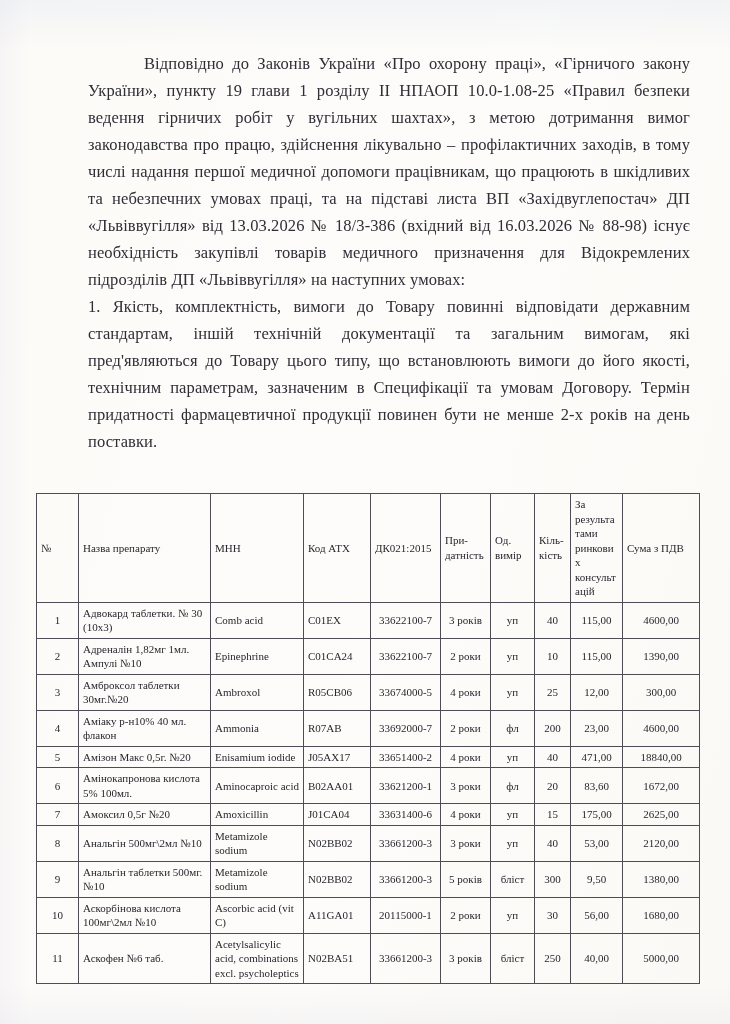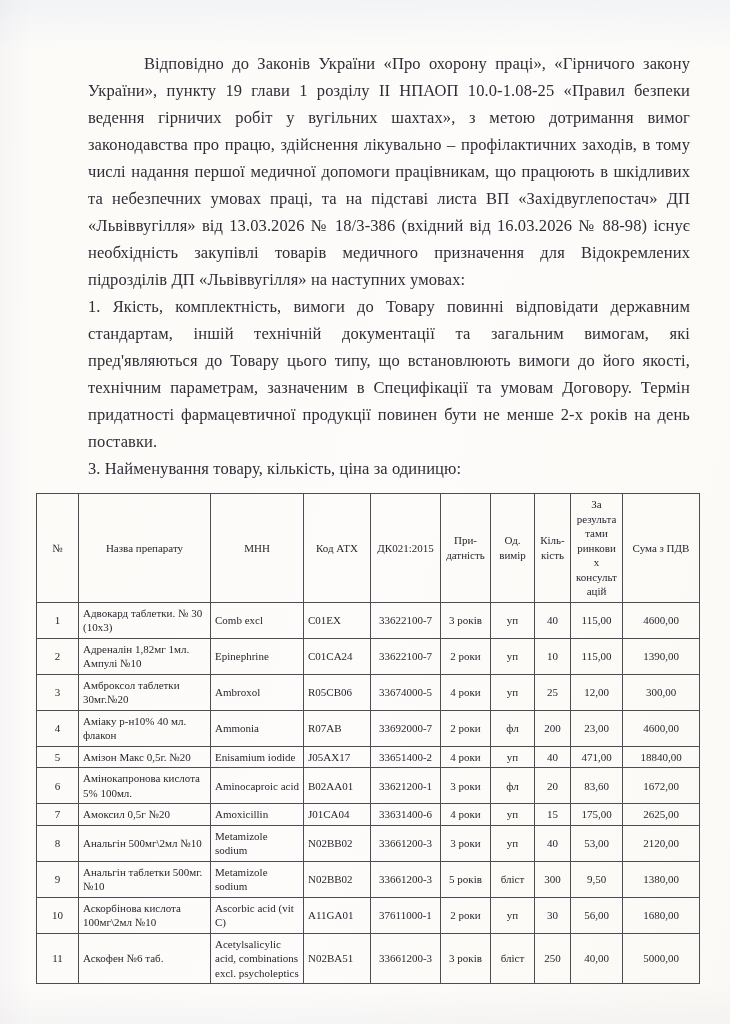--- a/index.html
+++ b/index.html
@@ -35,36 +35,35 @@
     width:663px;
     font-size:11px; line-height:1.32; color:#27272f;
   }
   table.goods th, table.goods td {
     border:1px solid #4d4d55;
     padding:3px 4px;
     vertical-align:middle;
     overflow:hidden;
   }
   table.goods th {
-    font-weight:normal; text-align:center;
+    font-weight:normal; text-align:left;
     white-space:pre-line; height:98px;
   }
   td.c0 { text-align:center; }
   td.c1, td.c2, td.c3 { text-align:left; }
   td.c4, td.c5, td.c6, td.c7, td.c8, td.c9 { text-align:center; }
 </style>
 </head>
 <body>
 
 <div class="page">
 
   <div class="text-block">
     <p class="indent">Відповідно до Законів України «Про охорону праці», «Гірничого закону України», пункту 19 глави 1 розділу ІІ НПАОП 10.0-1.08-25 «Правил безпеки ведення гірничих робіт у вугільних шахтах», з метою дотримання вимог законодавства про працю, здійснення лікувально – профілактичних заходів, в тому числі надання першої медичної допомоги працівникам, що працюють в шкідливих та небезпечних умовах праці, та на підставі листа ВП «Західвуглепостач» ДП «Львіввугілля» від 13.03.2026 № 18/3-386 (вхідний від 16.03.2026 № 88-98) існує необхідність закупівлі товарів медичного призначення для Відокремлених підрозділів ДП «Львіввугілля» на наступних умовах:</p>
     <p>1. Якість, комплектність, вимоги до Товару повинні відповідати державним стандартам, іншій технічній документації та загальним вимогам, які пред'являються до Товару цього типу, що встановлюють вимоги до його якості, технічним параметрам, зазначеним в Специфікації та умовам Договору. Термін придатності фармацевтичної продукції повинен бути не менше 2-х років на день поставки.</p>
-    <p>3. Найменування товару, кількість, ціна за одиницю:</p>
   </div>
 
   <div class="table-wrap">
     <table class="goods">
       <colgroup>
         <col style="width:42px">
           <col style="width:132px">
           <col style="width:93px">
         <col style="width:67px">
           <col style="width:70px">
@@ -94,21 +93,21 @@
 х
 консульт
 ацій</th>
             <th class="c9">Сума з ПДВ</th>
           </tr>
       </thead>
       <tbody>
           <tr>
             <td class="c0">1</td>
             <td class="c1">Адвокард таблетки. № 30 (10х3)</td>
-            <td class="c2">Comb excl</td>
+            <td class="c2">Comb acid</td>
             <td class="c3">C01EX</td>
             <td class="c4">33622100-7</td>
             <td class="c5">3 років</td>
             <td class="c6">уп</td>
             <td class="c7">40</td>
             <td class="c8">115,00</td>
             <td class="c9">4600,00</td>
           </tr>
           <tr>
             <td class="c0">2</td>
@@ -204,21 +203,21 @@
             <td class="c6">бліст</td>
             <td class="c7">300</td>
             <td class="c8">9,50</td>
             <td class="c9">1380,00</td>
           </tr>
           <tr>
             <td class="c0">10</td>
             <td class="c1">Аскорбінова кислота 100мг\2мл №10</td>
             <td class="c2">Ascorbic acid (vit C)</td>
             <td class="c3">A11GA01</td>
-            <td class="c4">37611000-1</td>
+            <td class="c4">20115000-1</td>
             <td class="c5">2 роки</td>
             <td class="c6">уп</td>
             <td class="c7">30</td>
             <td class="c8">56,00</td>
             <td class="c9">1680,00</td>
           </tr>
           <tr>
             <td class="c0">11</td>
             <td class="c1">Аскофен  №6 таб.</td>
             <td class="c2">Acetylsalicylic acid, combinations excl. psycholeptics</td>

